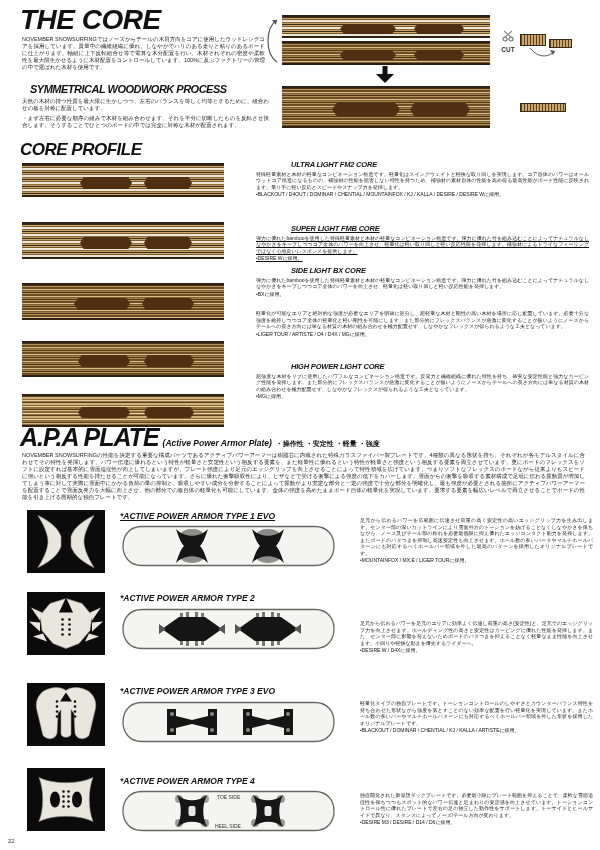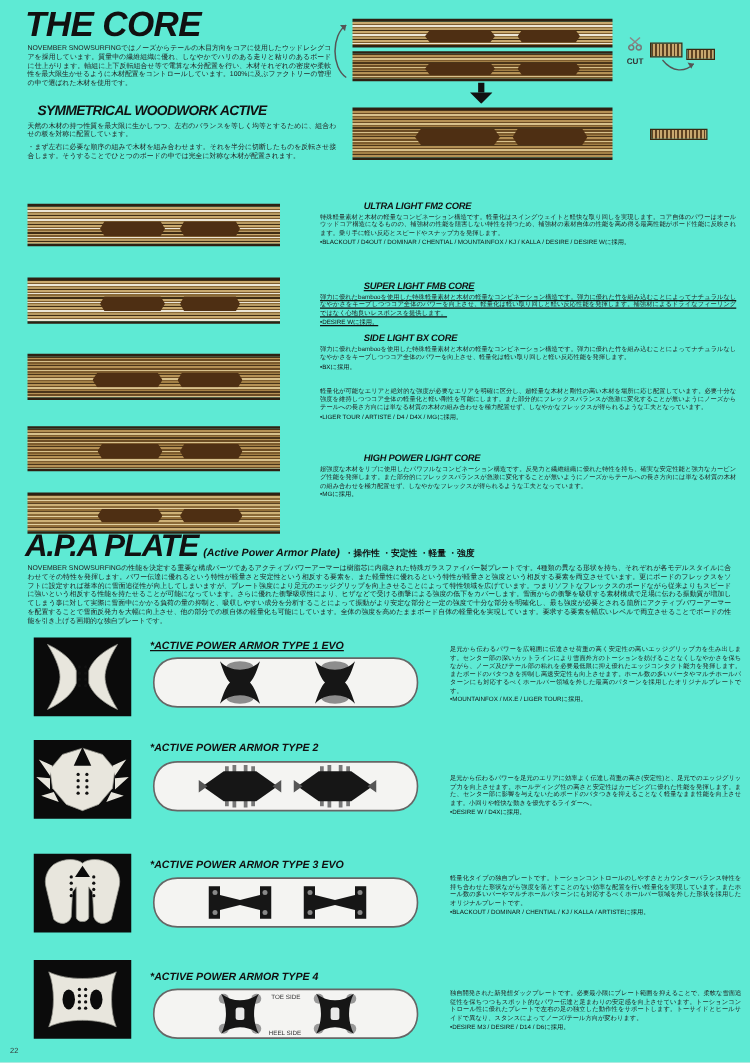--- a/index.html
+++ b/index.html
@@ -1,16 +1,16 @@
 <!DOCTYPE html>
 <html><head>
 <meta charset="utf-8">
 <style>
   html,body{margin:0;padding:0;background:#e9e9e9;}
-  .page{position:relative;width:600px;height:850px;background:#5eead4;overflow:hidden;
+  .page{position:relative;width:600px;height:850px;background:#ffffff;overflow:hidden;
         font-family:"Liberation Sans",sans-serif;color:#111;}
   .it{font-style:italic;font-weight:900;letter-spacing:-0.5px;}
   .tiny{font-size:5.5px;line-height:7px;color:#222;text-align:justify;margin:0;}
   .tiny2{font-size:5px;line-height:6.5px;color:#222;text-align:justify;margin:0;}
   h1.core-title{position:absolute;left:20px;top:4px;margin:0;font-size:28px;}
   .intro{position:absolute;left:22px;top:36px;width:243px;}
   .ww-title{position:absolute;left:30px;top:83px;margin:0;font-size:11px;}
   .ww-body{position:absolute;left:22px;top:98px;width:247px;}
   .cp-title{position:absolute;left:20px;top:140px;margin:0;font-size:17px;}
 
@@ -89,26 +89,27 @@
       <rect x="6.5" y="0" width="5" height="8" fill="#111"></rect>
       <path d="M0,8 L18,8 L9,17 Z" fill="#111"></path>
     </svg>
     <div class="woodbar grainB" style="left:282px;top:86px;width:208px;height:42px;">
       <span class="ins" style="left:50px;top:15px;width:68px;height:13px;"></span>
       <span class="ins" style="left:128px;top:15px;width:60px;height:13px;"></span>
     </div>
     <div class="chip" style="left:520px;top:103px;width:46px;height:9px;"></div>
   </div>
 
-  <h2 class="ww-title it">SYMMETRICAL WOODWORK ACTIVE</h2>
+  <h2 class="ww-title it">SYMMETRICAL WOODWORK PROCESS</h2>
   <div class="ww-body">
     <p class="tiny">天然の木材の持つ性質を最大限に生かしつつ、左右のバランスを等しく均等とするために、組合わせの板を対称に配置しています。</p>
     <p class="tiny" style="margin-top:3px;">・まず左右に必要な順序の組みで木材を組み合わせます。それを半分に切断したものを反転させ接合します。そうすることでひとつのボードの中では完全に対称な木材が配置されます。</p>
   </div>
 
+  <h2 class="cp-title it">CORE PROFILE</h2>
 
   <div class="woodbar grainA" style="left:22px;top:163px;width:202px;height:34px;">
     <span class="ins" style="left:58px;top:12px;width:52px;height:12px;"></span>
     <span class="ins" style="left:122px;top:12px;width:48px;height:12px;"></span>
   </div>
   <div class="woodbar grainA" style="left:22px;top:222px;width:202px;height:37px;">
     <span class="ins" style="left:58px;top:13px;width:52px;height:12px;"></span>
     <span class="ins" style="left:122px;top:13px;width:48px;height:12px;"></span>
   </div>
   <div class="woodbar grainB" style="left:22px;top:283px;width:202px;height:37px;">

